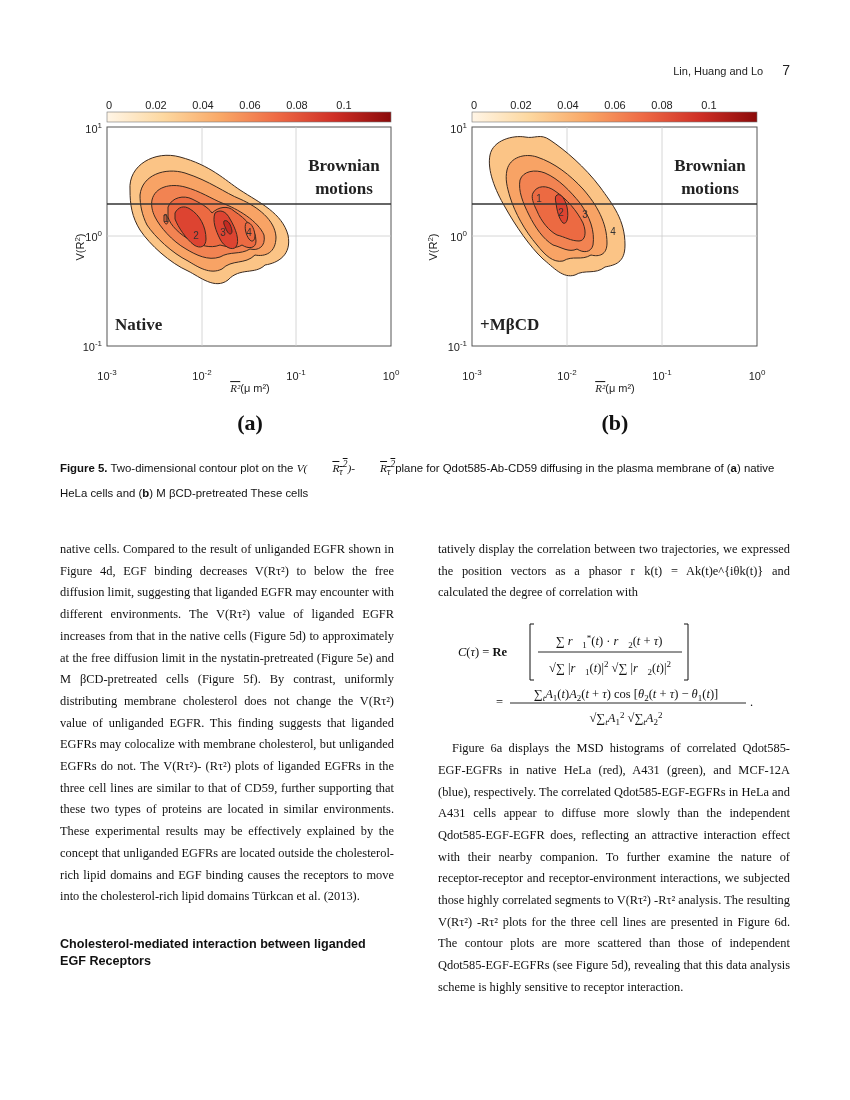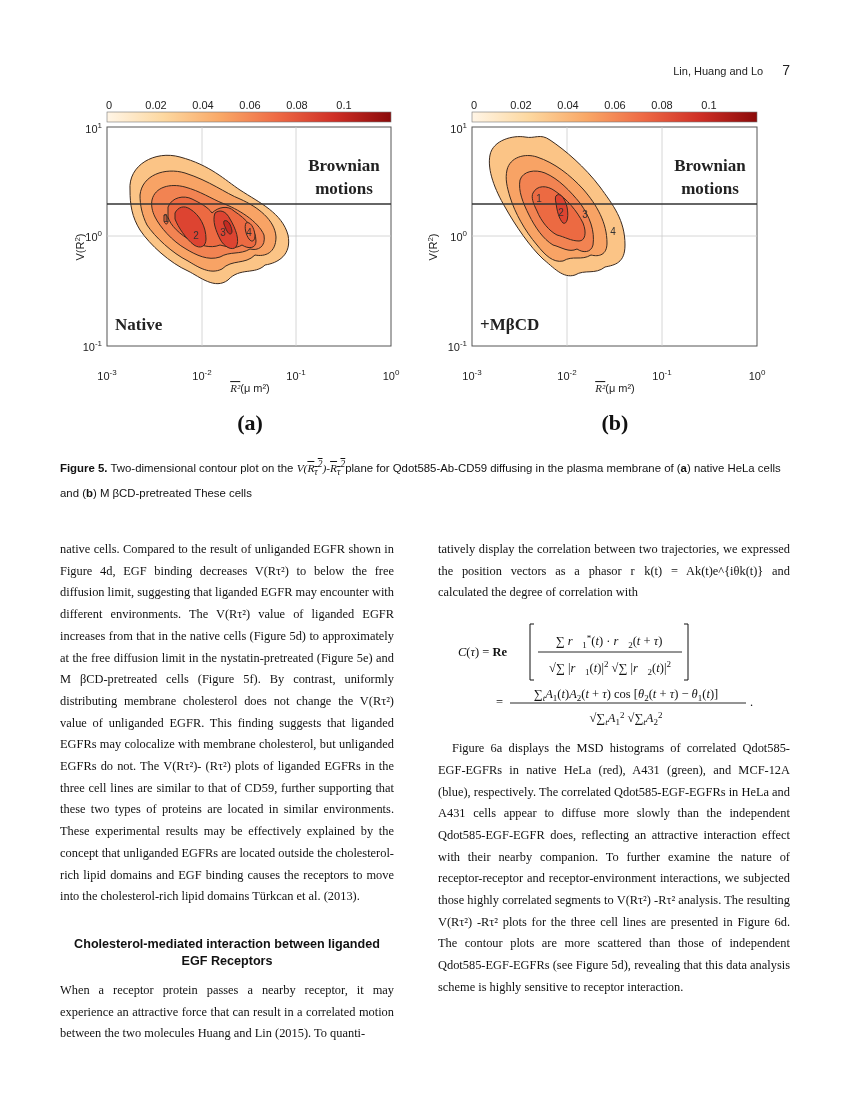--- a/index.html
+++ b/index.html
@@ -8,28 +8,28 @@
   .running-head .pn { font-size: 14px; margin-left: 16px; }
 
   .figure-panel { position: absolute; top: 95px; width: 380px; height: 345px; }
   .panel-a { left: 60px; }
   .panel-b { left: 425px; }
   .panel svg { position: absolute; left: 0; top: 0; }
 
   .caption { position: absolute; left: 60px; top: 454px; width: 735px; font-family: "Liberation Sans", sans-serif; font-size: 11.4px; line-height: 21px; color: #111; }
   .caption b { font-weight: bold; }
   .m { font-family: "Liberation Serif", serif; font-style: italic; }
-  .ovl { text-decoration: overline; }
+  .ovl { text-decoration: overline; padding-left: 25px; }
 
   .col { position: absolute; top: 539px; font-family: "Liberation Serif", serif; font-size: 12.4px; line-height: 21.7px; text-align: justify; color: #111; }
   .col-left { left: 60px; width: 334px; }
   .col-right { left: 438px; width: 352px; }
   .col p { margin: 0; }
   .indent { text-indent: 14px; }
-  .section-heading { font-family: "Liberation Sans", sans-serif; font-weight: bold; font-size: 12.6px; line-height: 17px; margin: 28px 0 10px 0 !important; text-align: center; }
+  .section-heading { font-family: "Liberation Sans", sans-serif; font-weight: bold; font-size: 12.6px; line-height: 17px; margin: 28px 0 10px 0 !important; text-align: left; }
 
   .equation { position: relative; height: 120px; margin: 8px 0 6px 0; font-family: "Liberation Serif", serif; font-size: 12.4px; text-decoration: underline; }
   .equation svg { position: absolute; left: 0; top: 0; }
 </style>
 </head>
 <body>
 
 <div class="running-head">
   <span>Lin, Huang and Lo</span>
   <span class="pn">7</span>
@@ -170,21 +170,20 @@
 
 <div class="caption">
   <b>Figure 5.</b>
   <span>Two-dimensional contour plot on the</span>
   <span class="m">V(<span class="ovl">R<sub>τ</sub><sup>2</sup></span>)-<span class="ovl">R<sub>τ</sub><sup>2</sup></span></span><span>plane for Qdot585-Ab-CD59 diffusing in the plasma membrane of (</span><b>a</b><span>) native HeLa cells and (</span><b>b</b><span>) M βCD-pretreated These cells</span>
 </div>
 
 <div class="col col-left">
   <p>native cells. Compared to the result of unliganded EGFR shown in Figure 4d, EGF binding decreases V(Rτ²) to below the free diffusion limit, suggesting that liganded EGFR may encounter with different environments. The V(Rτ²) value of liganded EGFR increases from that in the native cells (Figure 5d) to approximately at the free diffusion limit in the nystatin-pretreated (Figure 5e) and M βCD-pretreated cells (Figure 5f). By contrast, uniformly distributing membrane cholesterol does not change the V(Rτ²) value of unliganded EGFR. This finding suggests that liganded EGFRs may colocalize with membrane cholesterol, but unliganded EGFRs do not. The V(Rτ²)- (Rτ²) plots of liganded EGFRs in the three cell lines are similar to that of CD59, further supporting that these two types of proteins are located in similar environments. These experimental results may be effectively explained by the concept that unliganded EGFRs are located outside the cholesterol-rich lipid domains and EGF binding causes the receptors to move into the cholesterol-rich lipid domains Türkcan et al. (2013).</p>
   <p class="section-heading">Cholesterol-mediated interaction between liganded EGF Receptors</p>
-  <p>When a receptor protein passes a nearby receptor, it may experience an attractive force that can result in a correlated motion between the two molecules Huang and Lin (2015). To quanti-</p>
 </div>
 
 <div class="col col-right">
   <p>tatively display the correlation between two trajectories, we expressed the position vectors as a phasor r⃗k(t) = Ak(t)e^{iθk(t)} and calculated the degree of correlation with</p>
   <div class="equation">
     <svg width="352" height="120" viewBox="0 0 352 120">
       <g font-family="Liberation Serif, serif" font-size="12.5" fill="#111">
         <text x="20" y="44"><tspan font-style="italic">C</tspan>(<tspan font-style="italic">τ</tspan>) = <tspan font-weight="bold">Re</tspan></text>
 
         <path d="M96,12 L92,12 L92,68 L96,68" fill="none" stroke="#111" stroke-width="1"></path>

